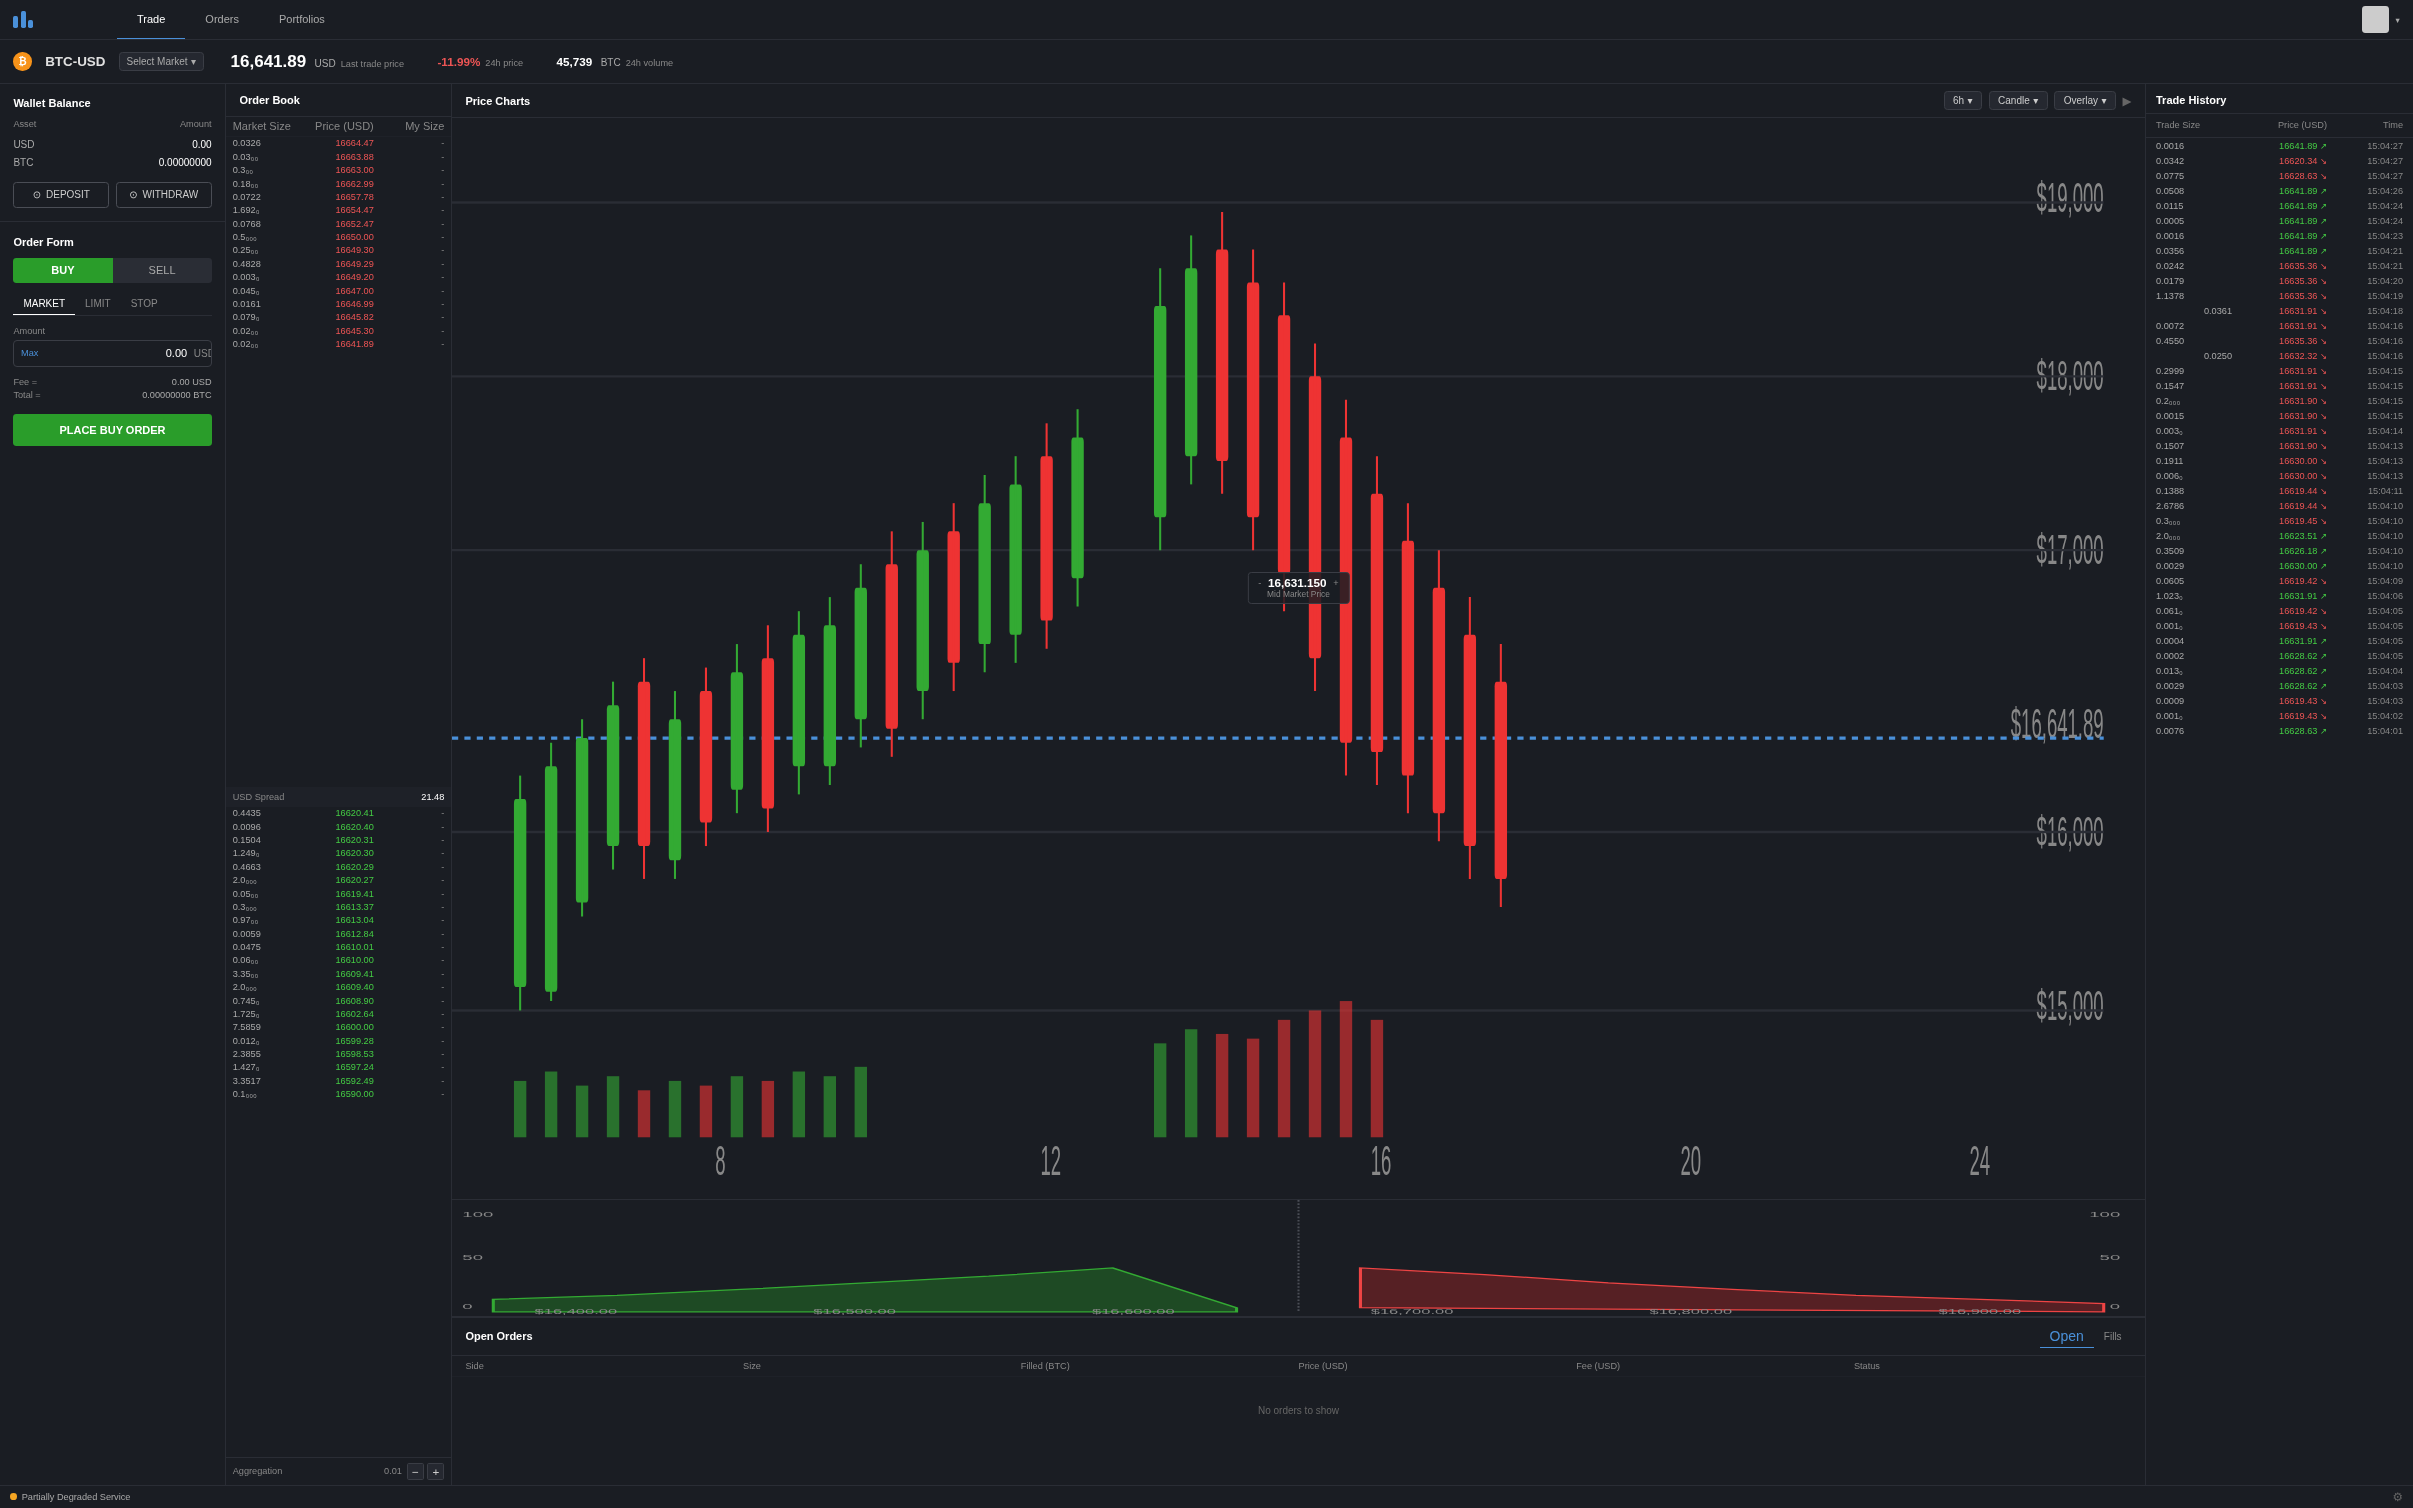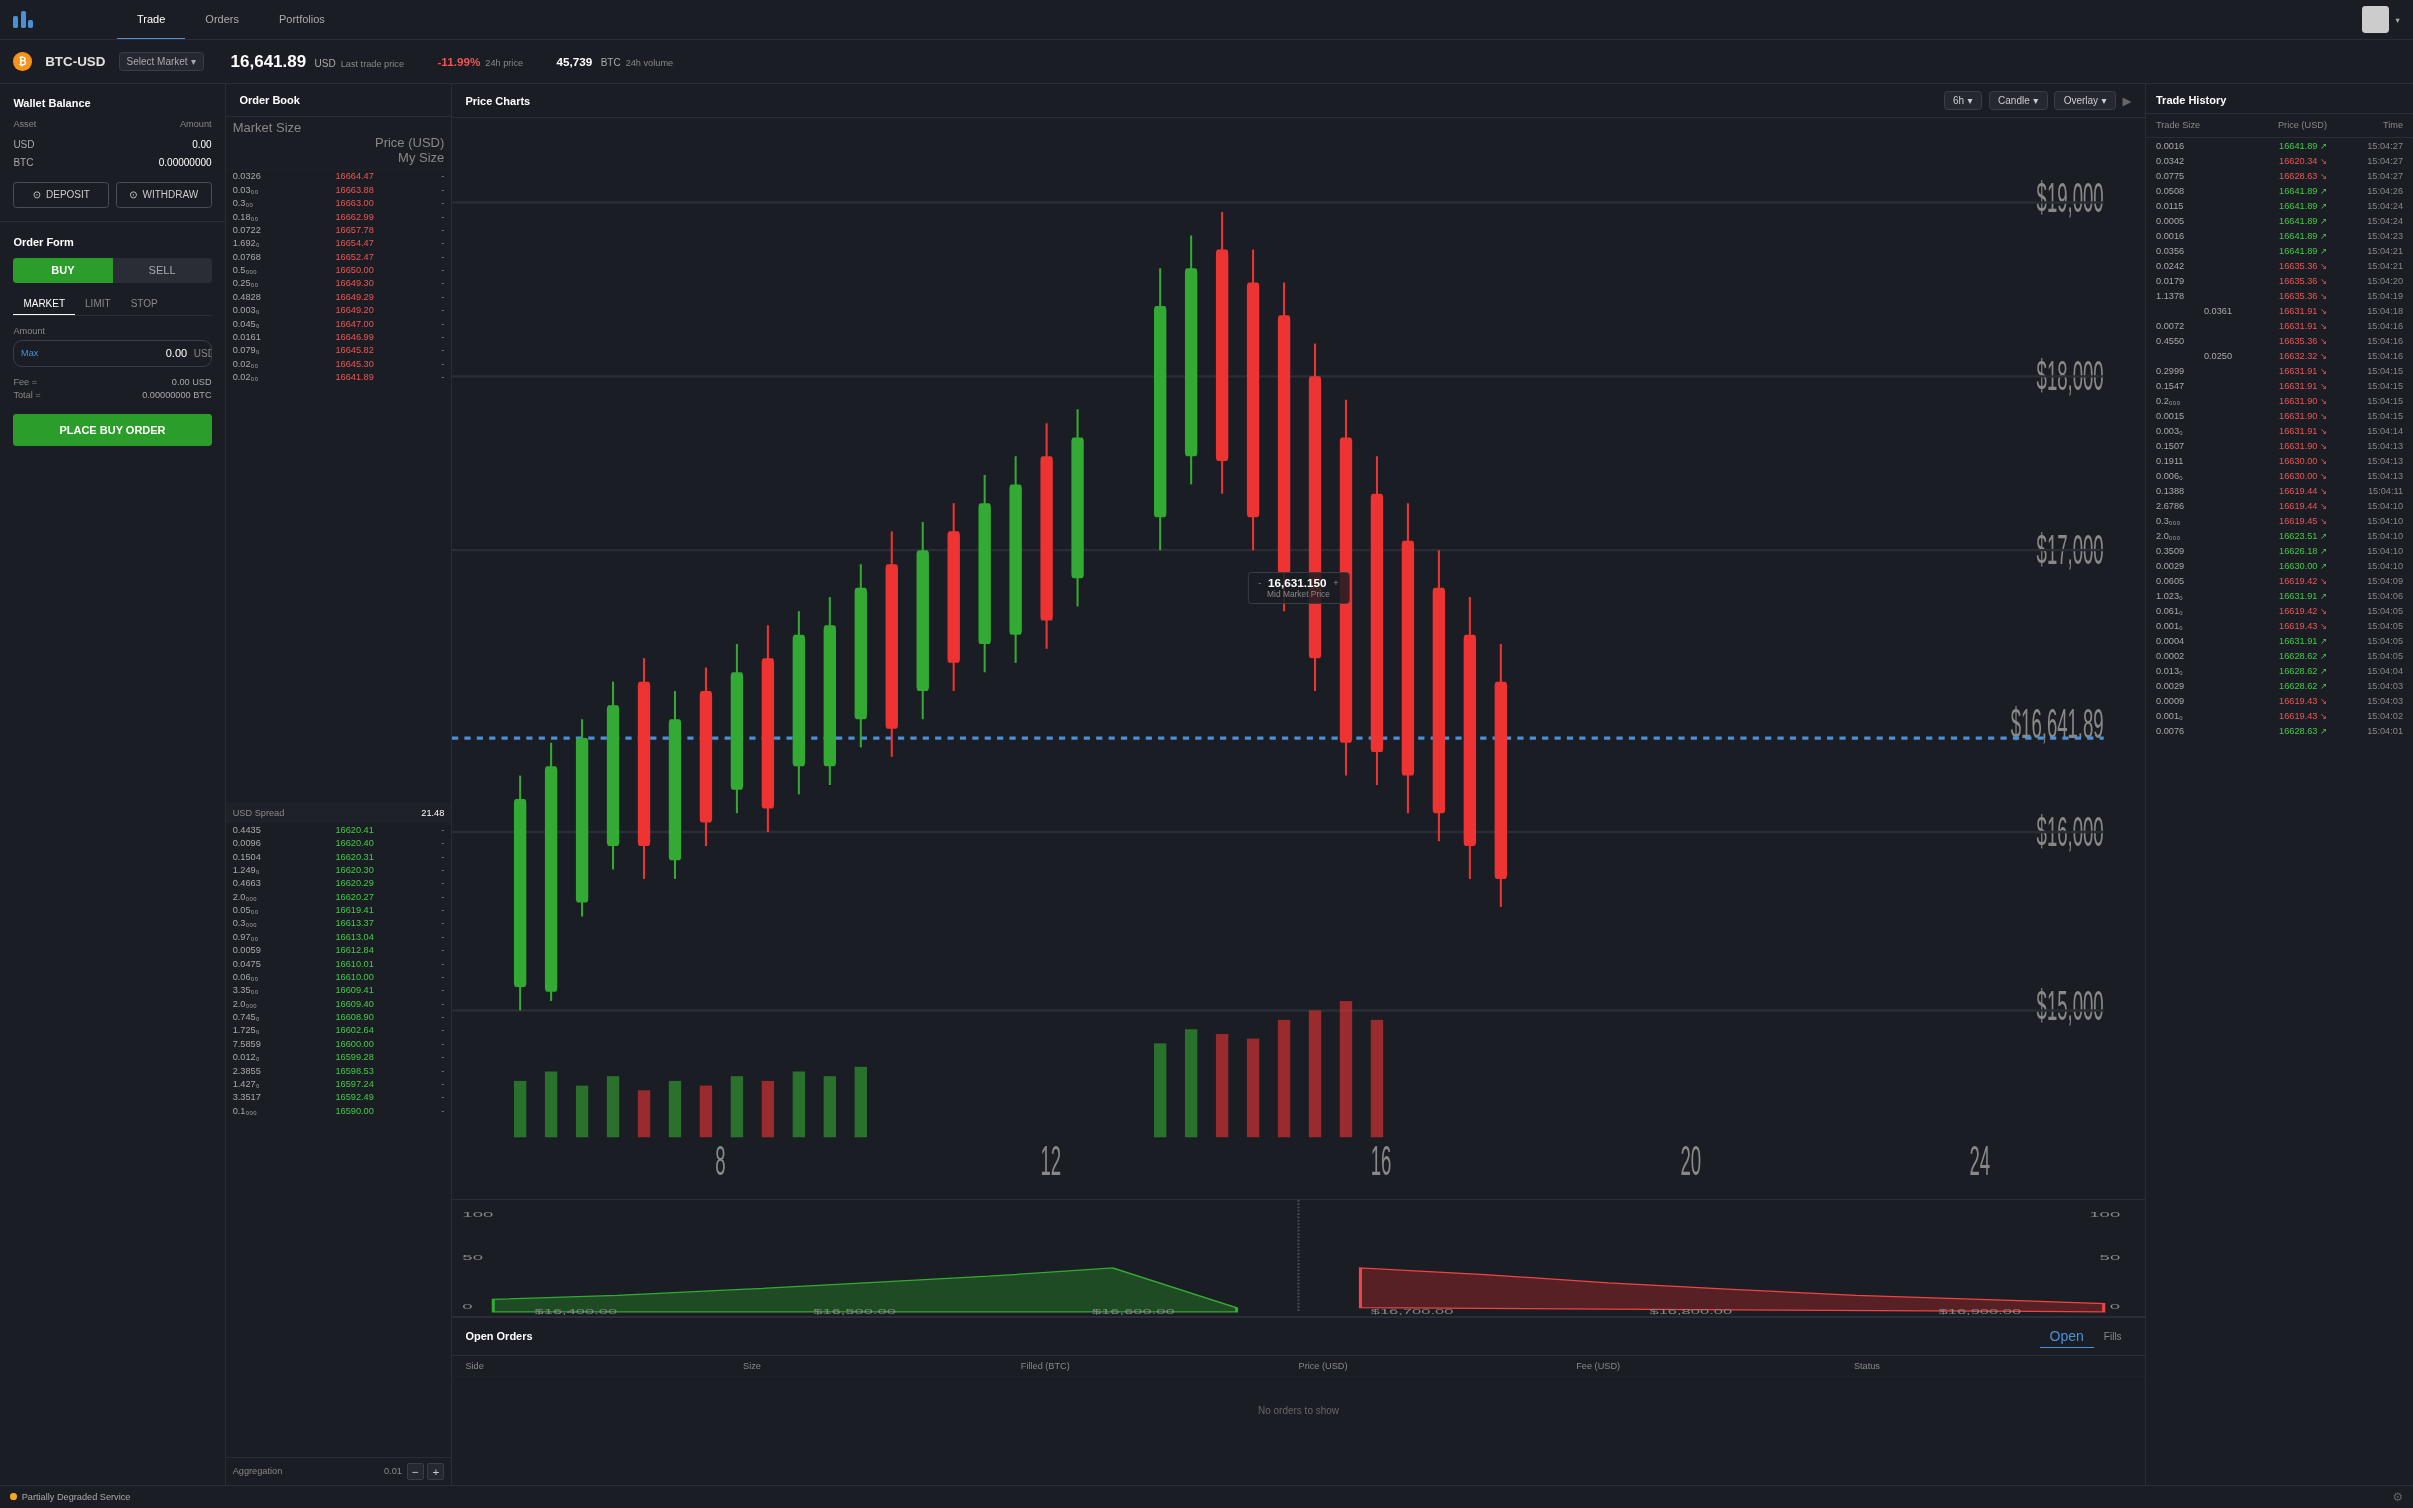--- a/index.html
+++ b/index.html
@@ -47,32 +47,32 @@
 
     .order-form { padding: 13.4px; }
     .order-form-title { font-size: 11px; color: #fff; font-weight: 600; margin-bottom: 10px; }
     .buy-sell-tabs { display: flex; margin-bottom: 10px; }
     .buy-btn { flex: 1; padding: 6.7px; background: #2a9d2a; color: #fff; border: none; border-radius: 3.4px 0 0 3.4px; font-size: 11px; font-weight: 600; cursor: pointer; }
     .sell-btn { flex: 1; padding: 6.7px; background: #2a2d35; color: #aaa; border: none; border-radius: 0 3.4px 3.4px 0; font-size: 11px; cursor: pointer; }
     .order-type-tabs { display: flex; border-bottom: 0.8px solid #2a2d35; margin-bottom: 10px; }
     .order-type-tab { padding: 5px 10px; font-size: 10px; color: #888; cursor: pointer; border-bottom: 1.7px solid transparent; }
     .order-type-tab.active { color: #fff; border-bottom: 1.7px solid #fff; }
     .field-label { color: #888; font-size: 9.2px; margin-bottom: 3.4px; }
-    .amount-input-row { display: flex; align-items: center; border: 0.8px solid #3a3d45; border-radius: 9px; overflow: hidden; }
+    .amount-input-row { display: flex; align-items: center; border: 0.8px solid #3a3d45; border-radius: 4px; overflow: hidden; }
     .max-link { color: #4a90d9; font-size: 9.2px; padding: 0 6.7px; cursor: pointer; text-decoration: none; }
     .amount-input { flex: 1; background: transparent; border: none; color: #fff; font-size: 11px; padding: 6.7px 0; text-align: right; outline: none; }
     .amount-currency { padding: 0 6.7px; color: #888; font-size: 10px; }
     .fee-row { display: flex; justify-content: space-between; color: #888; font-size: 9.2px; margin: 3.4px 0; }
     .fee-val { color: #aaa; }
     .place-order-btn { width: 100%; padding: 10px; background: #2a9d2a; color: #fff; border: none; border-radius: 3.4px; font-size: 11px; font-weight: 600; cursor: pointer; margin-top: 10px; }
     
     
     .order-book { width: 226px; min-width: 226px; background: #1a1d23; border-right: 0.8px solid #2a2d35; display: flex; flex-direction: column; overflow: hidden; }
     .ob-header { padding: 10px 13.4px; border-bottom: 0.8px solid #2a2d35; font-size: 11px; color: #fff; font-weight: 600; }
-    .ob-col-headers { display: flex; padding: 3.4px 6.7px; color: #888; font-size: 13px; border-bottom: 0.8px solid #1e2128; flex-direction: column; }
+    .ob-col-headers { display: flex; padding: 3.4px 6.7px; color: #888; font-size: 11px; border-bottom: 0.8px solid #1e2128; }
     .ob-col { flex: 1; text-align: right; }
     .ob-col:first-child { text-align: left; }
     .ob-rows { flex: 1; overflow-y: auto; }
     .ob-row { display: flex; padding: 1.7px 6.7px; cursor: pointer; position: relative; }
     .ob-cell { flex: 1; text-align: right; font-size: 9.2px; }
     .ob-cell:first-child { text-align: left; color: #aaa; }
     .ob-cell.sell { color: #e55; }
     .ob-cell.buy { color: #4c4; }
     .ob-cell.neutral { color: #888; }
     .ob-spread { display: flex; justify-content: space-between; padding: 5px 6.7px; background: #1e2128; color: #888; font-size: 9.2px; }

